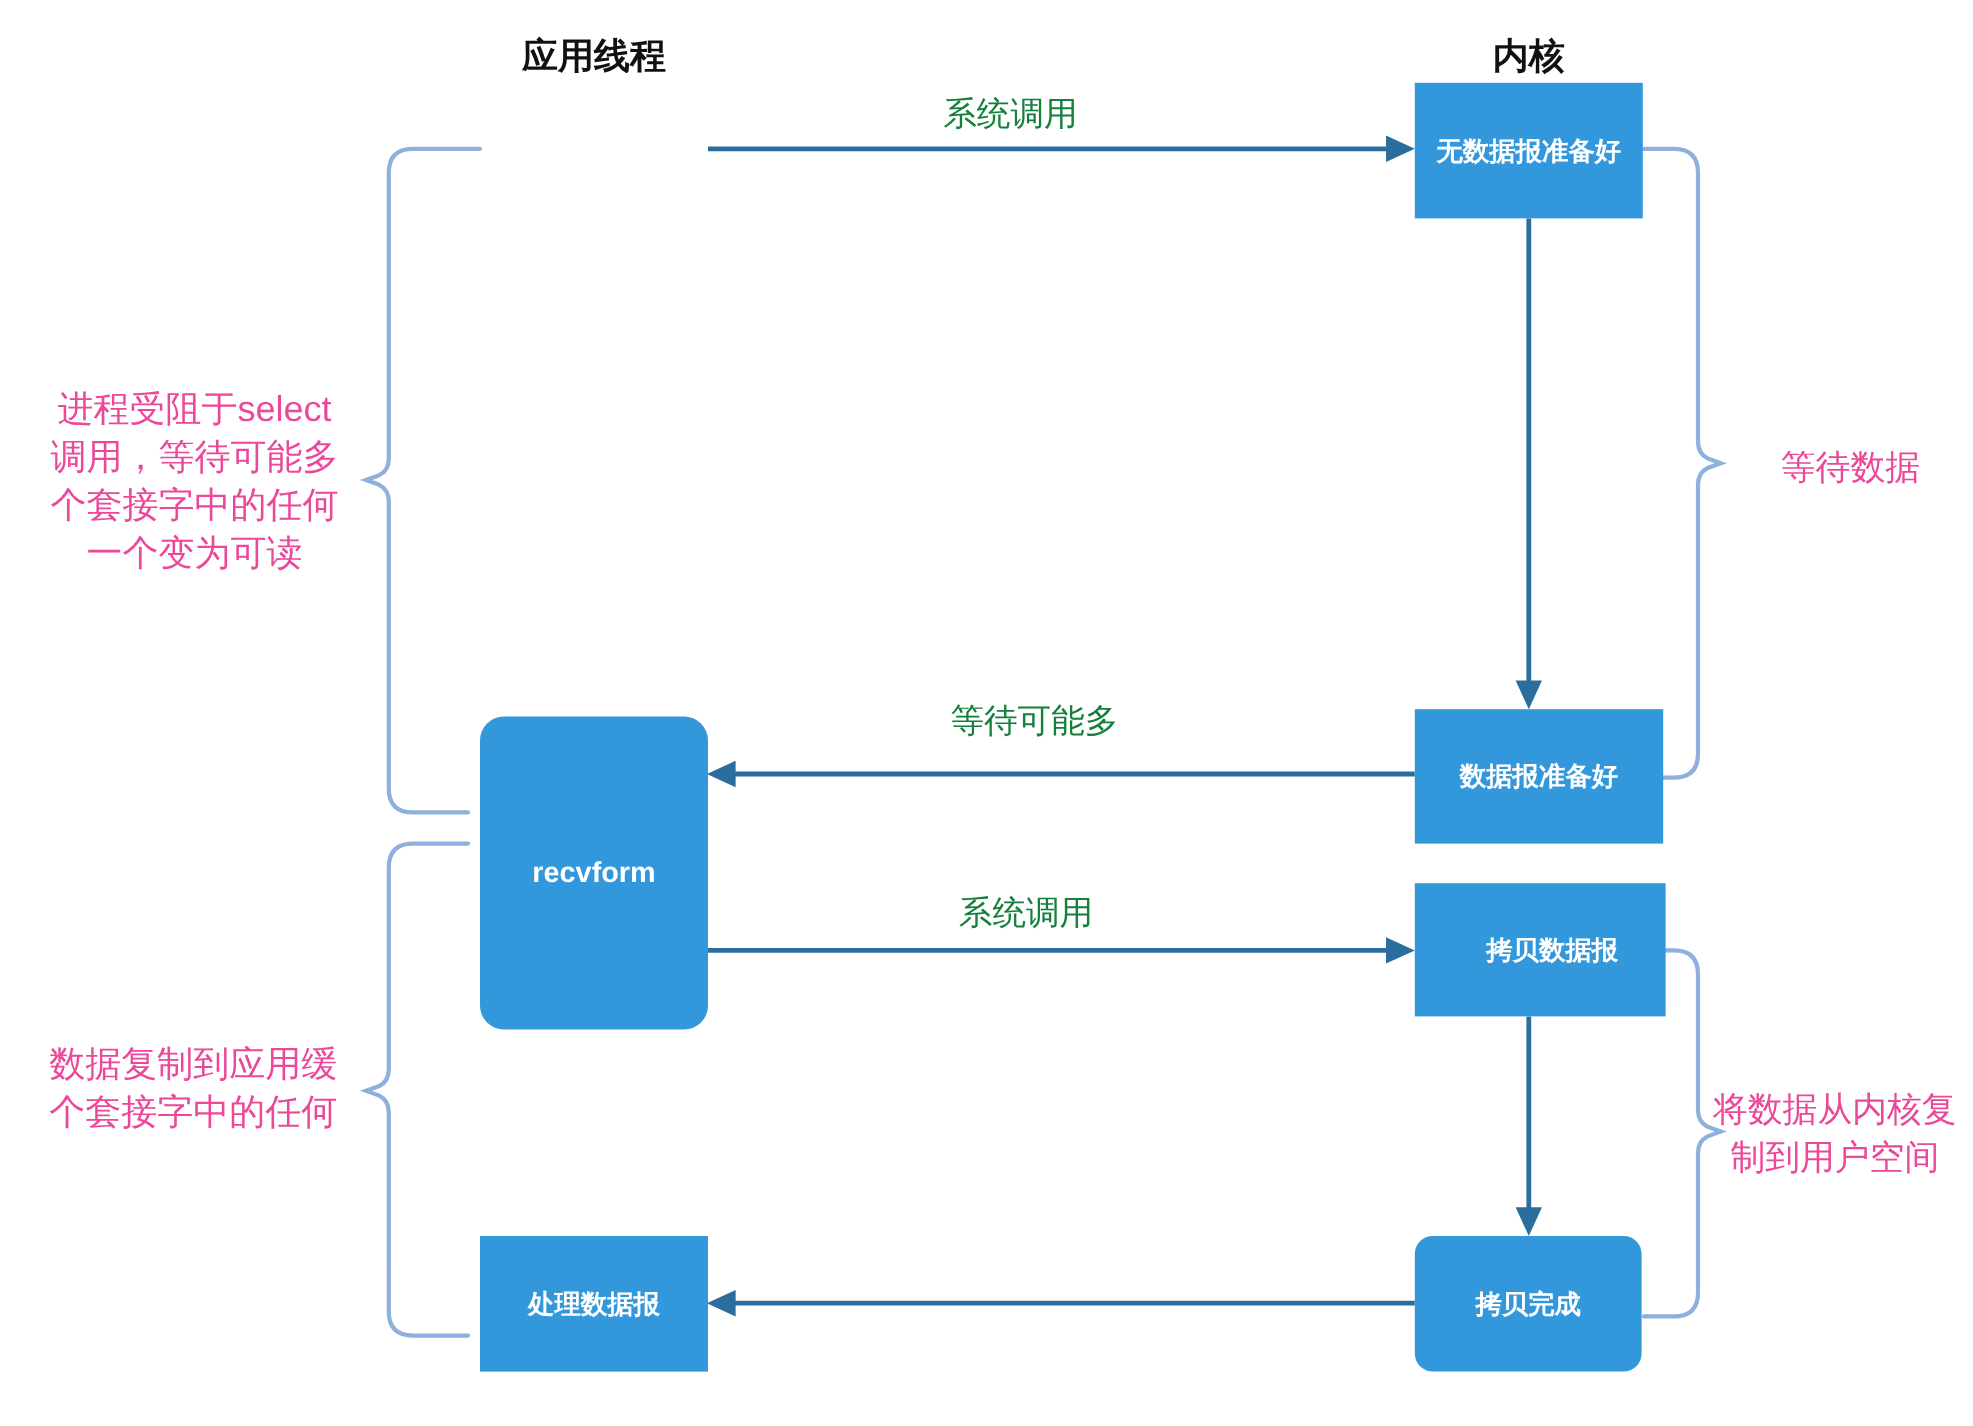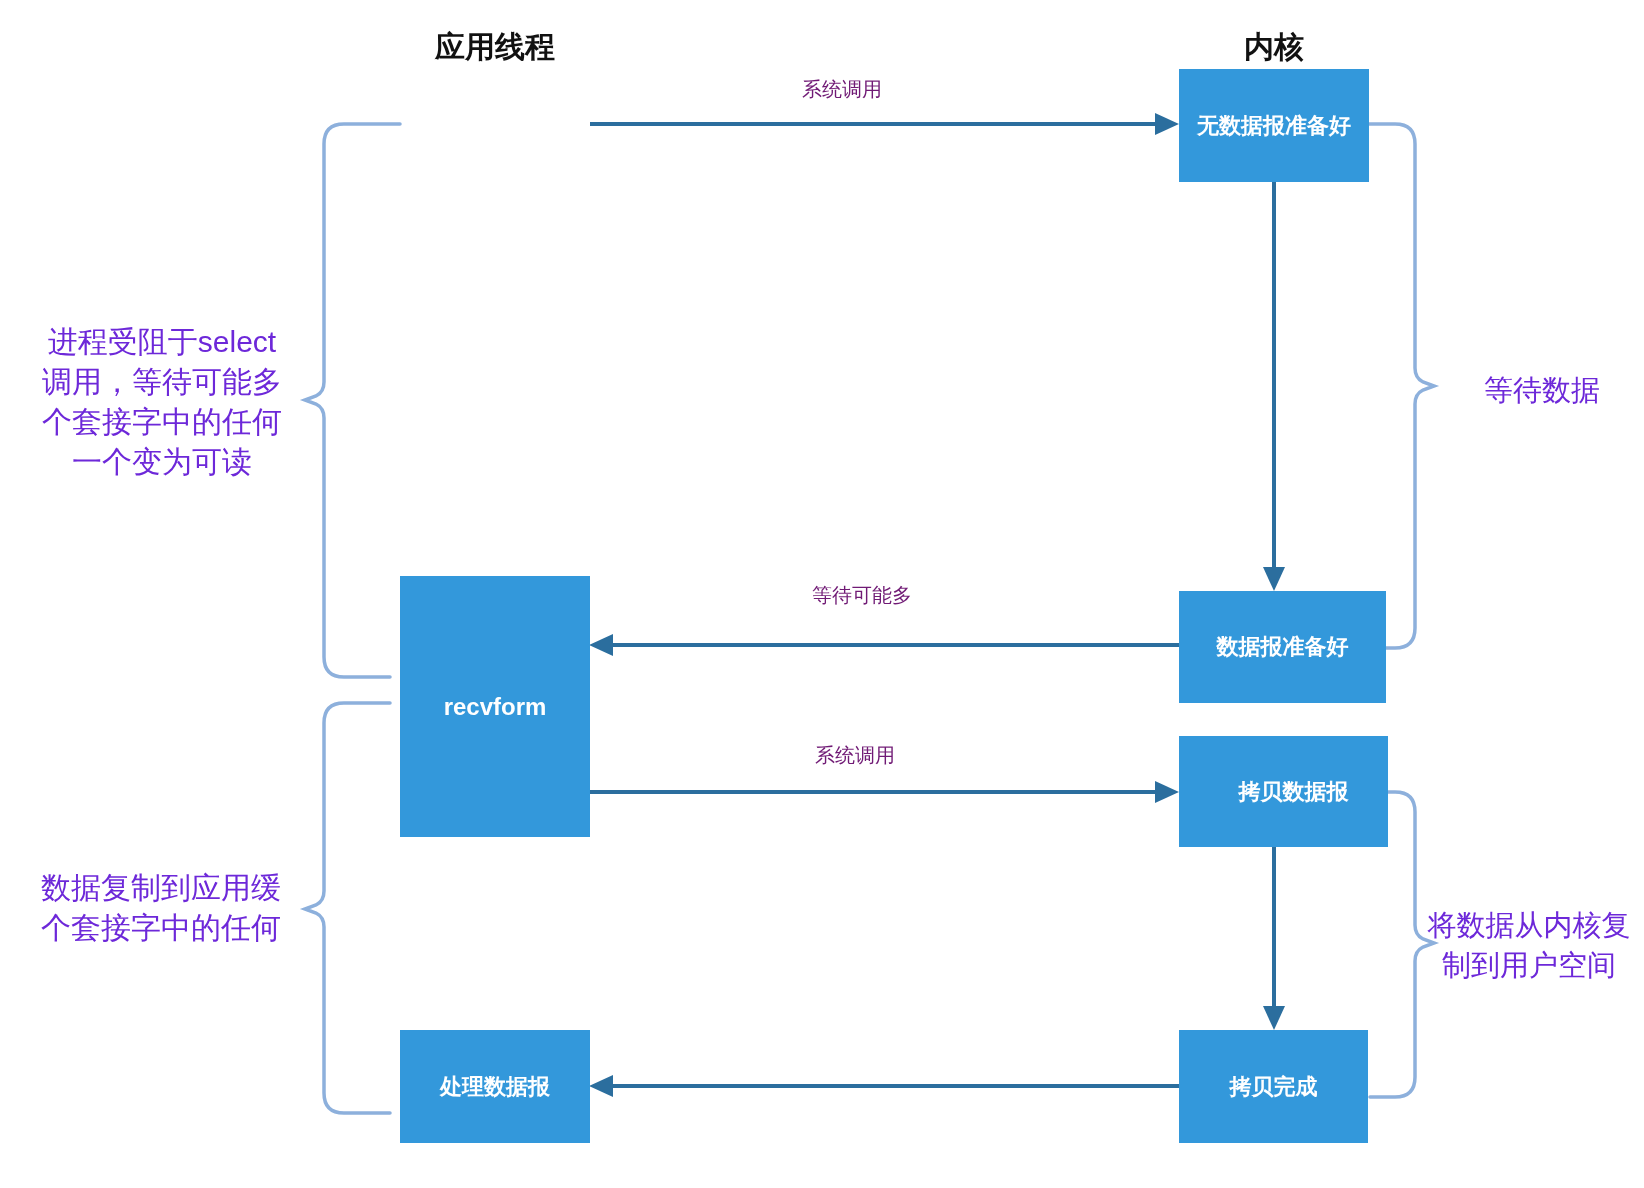--- a/index.html
+++ b/index.html
@@ -11,25 +11,25 @@
   .box {
     position:absolute; background:#3398DB; color:#ffffff;
     display:flex; align-items:center; justify-content:center;
     font-weight:600; text-align:center; z-index:2;
   }
   .hdr {
     position:absolute; font-weight:700; font-size:30px; color:#111111;
     text-align:center; z-index:3;
   }
   .lbl {
-    position:absolute; font-size:20px; color:#701a75; text-align:center;
+    position:absolute; font-size:28px; color:#15803d; text-align:center;
     z-index:3; white-space:nowrap;
   }
   .ann {
-    position:absolute; font-size:30px; color:#6d28d9; text-align:center;
+    position:absolute; font-size:30px; color:#ec4899; text-align:center;
     white-space:pre-line; line-height:40px; z-index:3;
   }
 </style>
 </head>
 <body>
 
 <div class="canvas">
 
   <svg class="connectors" viewBox="0 0 1644 1188" xmlns="http://www.w3.org/2000/svg">
 
@@ -55,25 +55,25 @@
       <path d="M 368 703 H 322 Q 302 703 302 723 V 891 Q 302 901 294 905 L 283 909 L 294 913 Q 302 917 302 927 V 1093 Q 302 1113 322 1113 H 368"></path>
       <path d="M 1347 124 H 1373 Q 1393 124 1393 144 V 368 Q 1393 378 1401 382 L 1412 386 L 1401 390 Q 1393 394 1393 404 V 628 Q 1393 648 1373 648 H 1348"></path>
       <path d="M 1348 792 H 1373 Q 1393 792 1393 812 V 925 Q 1393 935 1401 939 L 1412 943 L 1401 947 Q 1393 951 1393 961 V 1077 Q 1393 1097 1373 1097 H 1348"></path>
     </g>
   </svg>
 
   <div class="hdr" style="left:353px; top:27px; width:240px;">应用线程</div>
   <div class="hdr" style="left:1152px; top:27px; width:200px;">内核</div>
 
   <div class="box" style="left:1157px; top:69px;  width:190px; height:113px; font-size:22px;">无数据报准备好</div>
-  <div class="box" style="left:378px; top:576px; width:190px; height:261px; font-size:24px;">recvform</div>
+  <div class="box" style="left:378px; top:597px; width:190px; height:261px; font-size:24px;border-radius:20px;">recvform</div>
   <div class="box" style="left:1157px; top:591px; width:207px; height:112px; font-size:22px;">数据报准备好</div>
   <div class="box" style="left:1157px; top:736px; width:189px; height:111px; font-size:22px;padding-left:20px;">拷贝数据报</div>
   <div class="box" style="left:378px; top:1030px; width:190px; height:113px; font-size:22px;">处理数据报</div>
-  <div class="box" style="left:1157px; top:1030px; width:189px; height:113px; font-size:22px;">拷贝完成</div>
+  <div class="box" style="left:1157px; top:1030px; width:189px; height:113px; font-size:22px;border-radius:15px;">拷贝完成</div>
 
   <div class="lbl" style="left:720px; top:76px;  width:200px;">系统调用</div>
   <div class="lbl" style="left:715px; top:582px; width:250px;">等待可能多</div>
   <div class="lbl" style="left:733px; top:742px; width:200px;">系统调用</div>
 
   <div class="ann" style="left:20px;  top:322px; width:240px;">进程受阻于select
 调用，等待可能多
 个套接字中的任何
 一个变为可读</div>
   <div class="ann" style="left:19px;  top:868px; width:240px;">数据复制到应用缓

